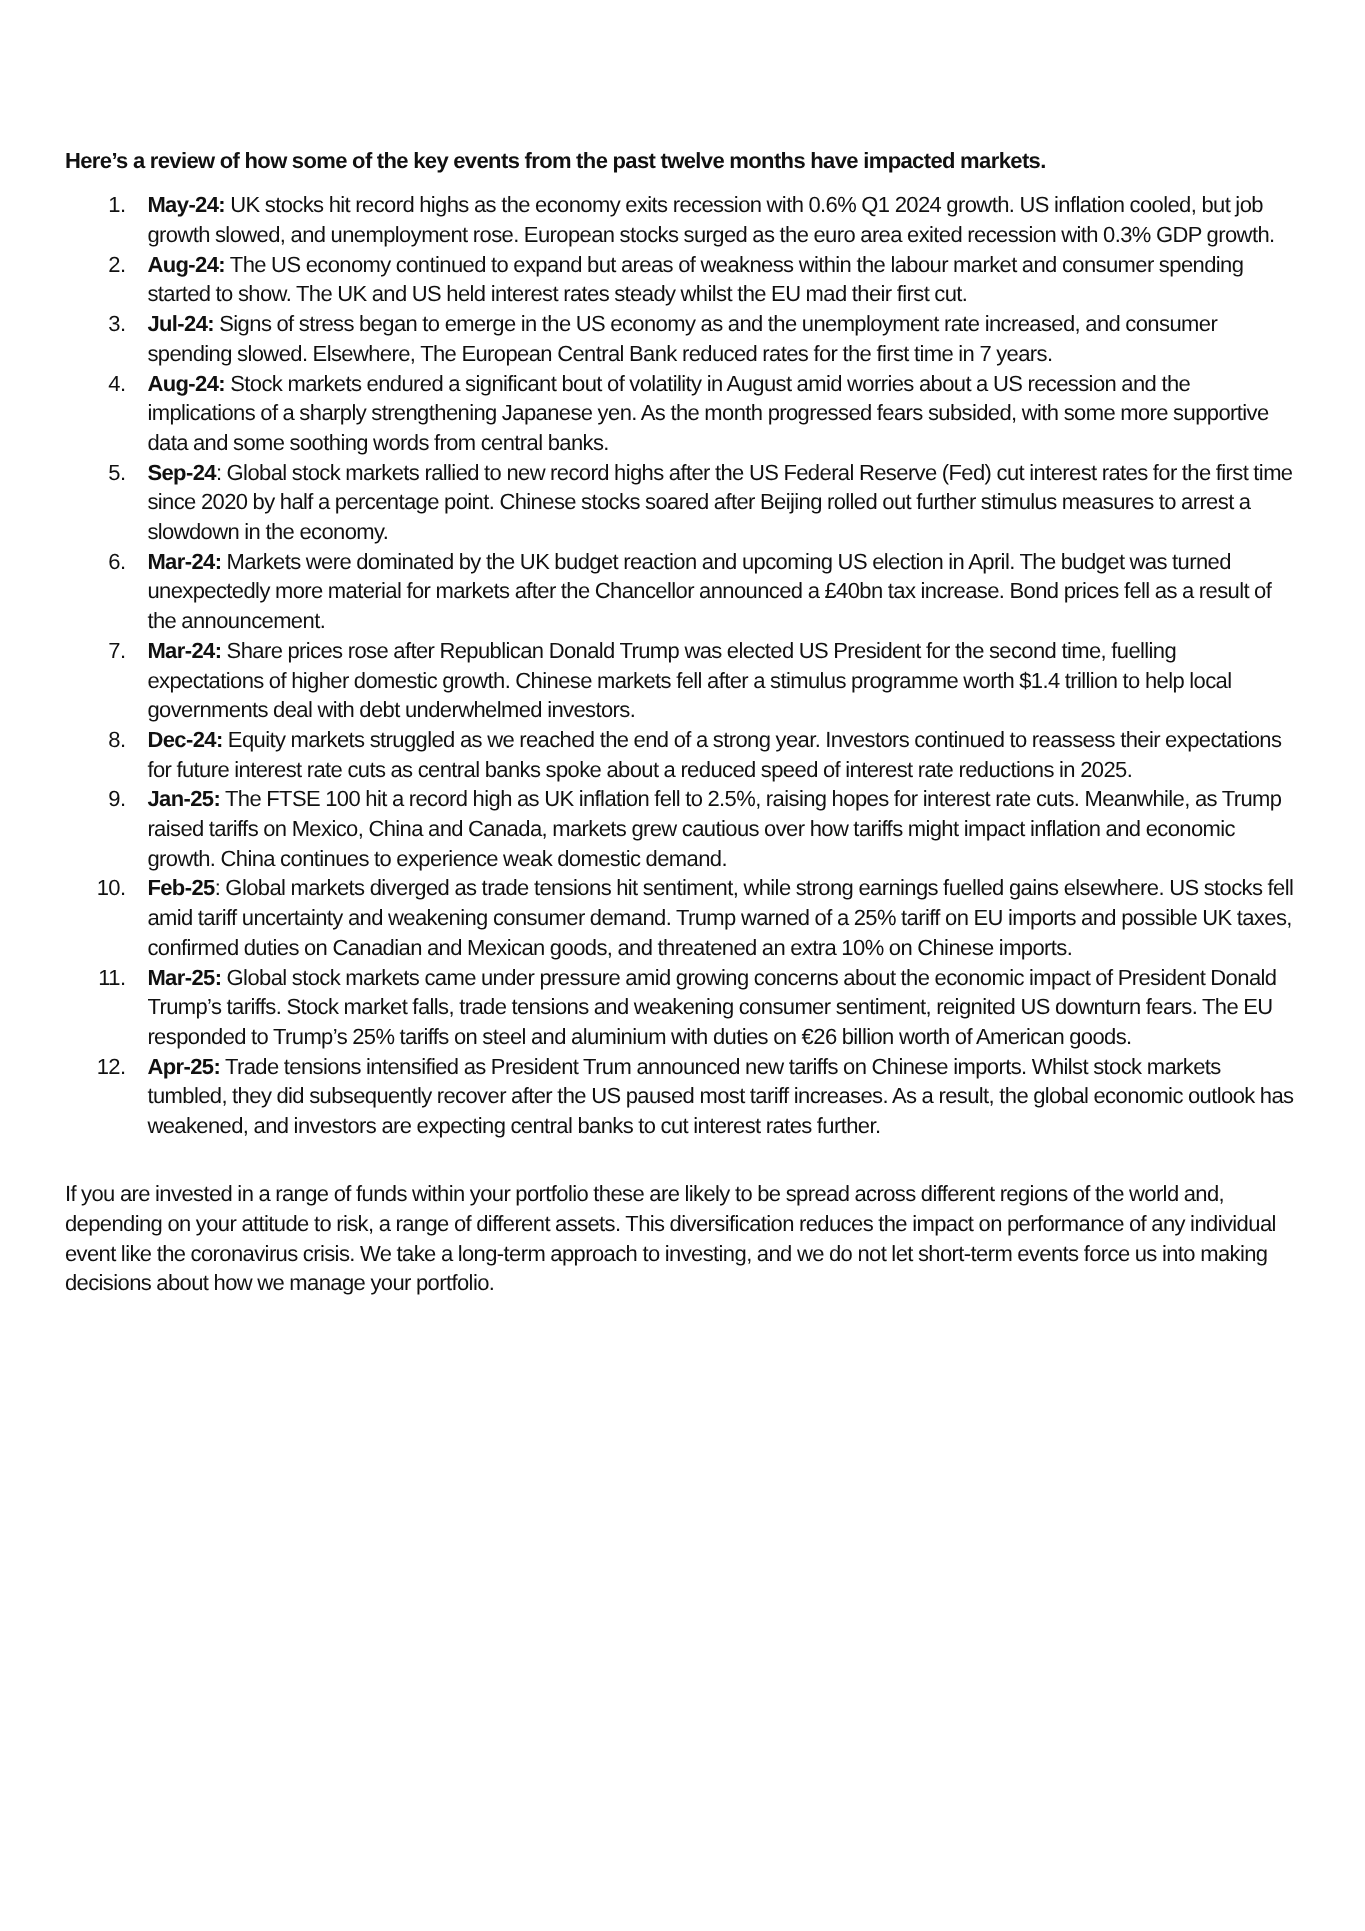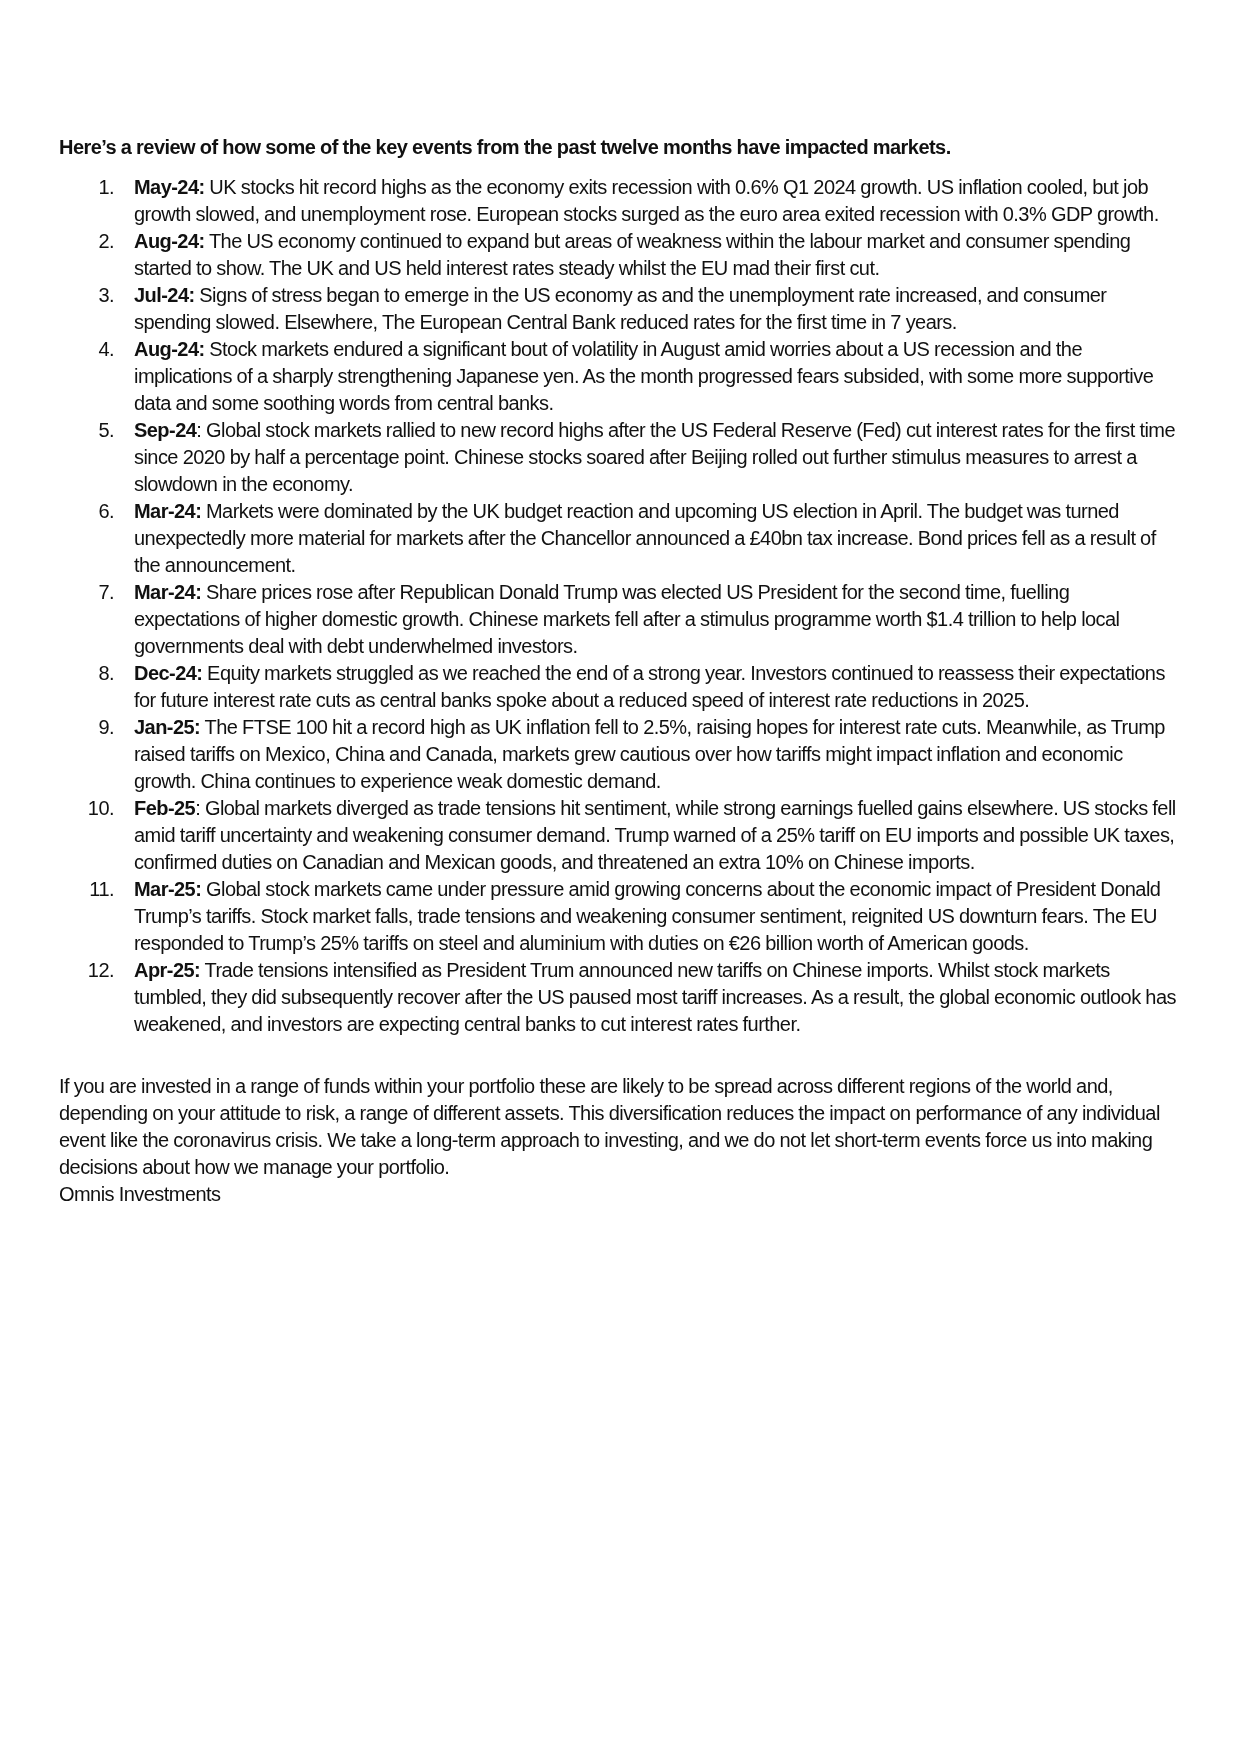--- a/index.html
+++ b/index.html
@@ -38,15 +38,14 @@
       <li><span class="num">7.</span><span class="label">Mar-24:</span><span> Share prices rose after Republican Donald Trump was elected US President for the second time, fuelling expectations of higher domestic growth. Chinese markets fell after a stimulus programme worth $1.4 trillion to help local governments deal with debt underwhelmed investors.</span></li>
       <li><span class="num">8.</span><span class="label">Dec-24:</span><span> Equity markets struggled as we reached the end of a strong year. Investors continued to reassess their expectations for future interest rate cuts as central banks spoke about a reduced speed of interest rate reductions in 2025.</span></li>
       <li><span class="num">9.</span><span class="label">Jan-25:</span><span> The FTSE 100 hit a record high as UK inflation fell to 2.5%, raising hopes for interest rate cuts. Meanwhile, as Trump raised tariffs on Mexico, China and Canada, markets grew cautious over how tariffs might impact inflation and economic growth. China continues to experience weak domestic demand.</span></li>
       <li><span class="num">10.</span><span class="label">Feb-25</span><span>: Global markets diverged as trade tensions hit sentiment, while strong earnings fuelled gains elsewhere. US stocks fell amid tariff uncertainty and weakening consumer demand. Trump warned of a 25% tariff on EU imports and possible UK taxes, confirmed duties on Canadian and Mexican goods, and threatened an extra 10% on Chinese imports.</span></li>
       <li><span class="num">11.</span><span class="label">Mar-25:</span><span> Global stock markets came under pressure amid growing concerns about the economic impact of President Donald Trump’s tariffs. Stock market falls, trade tensions and weakening consumer sentiment, reignited US downturn fears. The EU responded to Trump’s 25% tariffs on steel and aluminium with duties on €26 billion worth of American goods.</span></li>
       <li><span class="num">12.</span><span class="label">Apr-25:</span><span> Trade tensions intensified as President Trum announced new tariffs on Chinese imports. Whilst stock markets tumbled, they did subsequently recover after the US paused most tariff increases. As a result, the global economic outlook has weakened, and investors are expecting central banks to cut interest rates further.</span></li>
     </ol>
 
     <p class="outro">If you are invested in a range of funds within your portfolio these are likely to be spread across different regions of the world and, depending on your attitude to risk, a range of different assets. This diversification reduces the impact on performance of any individual event like the coronavirus crisis. We take a long-term approach to investing, and we do not let short-term events force us into making decisions about how we manage your portfolio.</p>
 
-    <p class="sig-company">Omnis Investments</p>
   </div>
 </div>
 
 </body></html>

